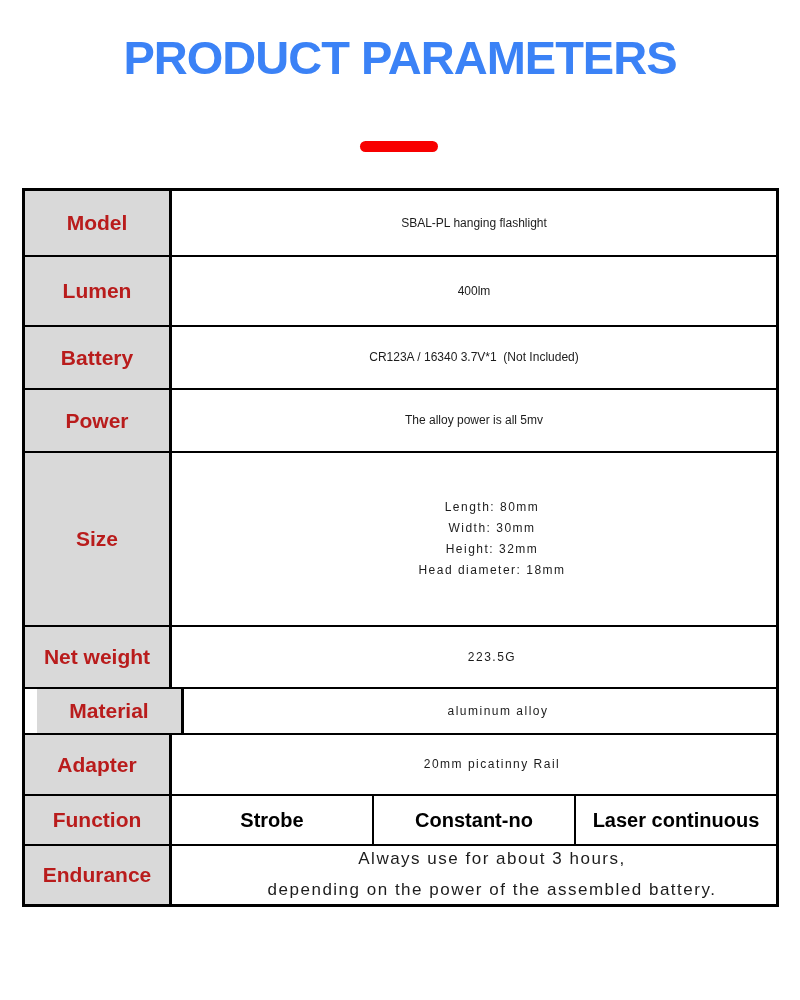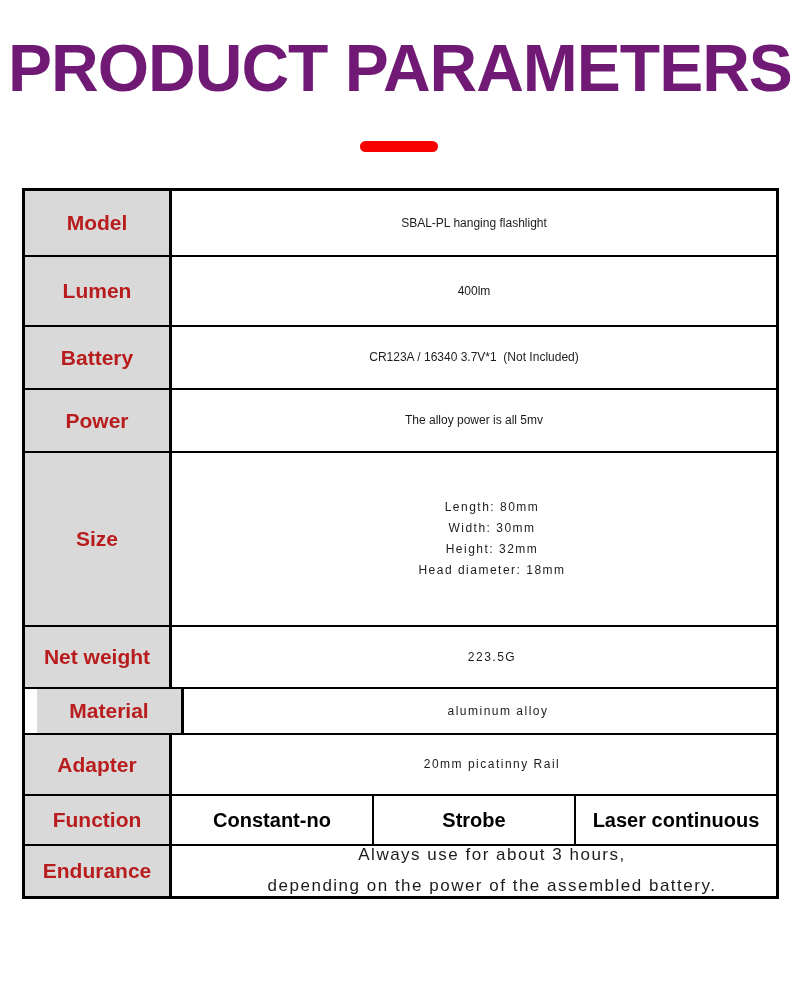--- a/index.html
+++ b/index.html
@@ -14,24 +14,24 @@
     height: 1000px;
     background: #ffffff;
     overflow: hidden;
   }
   .page-title {
     position: absolute;
     top: 30px;
     left: 0;
     width: 100%;
     text-align: center;
-    font-size: 66px;
+    font-size: 47px;
     font-weight: 900;
     letter-spacing: -1px;
-    color: #701a75;
+    color: #3b82f6;
     white-space: nowrap;
   }
   .accent-bar {
     position: absolute;
     top: 141px;
     left: 360px;
     width: 78px;
     height: 11px;
     border-radius: 6px;
     background: #f80000;
@@ -53,21 +53,21 @@
   .row:first-child { border-top: none; }
   .r0 { height: 64px; }
   .r1 { height: 70px; }
   .r2 { height: 63px; }
   .r3 { height: 63px; }
   .r4 { height: 174px; }
   .r5 { height: 62px; }
   .r6 { height: 46px; padding-left: 12px; }
   .r7 { height: 61px; }
   .r8 { height: 50px; }
-  .r9 { height: 52px; }
+  .r9 { height: 60px; }
   .label-cell {
     width: 147px;
     flex: 0 0 147px;
     box-sizing: border-box;
     background: #d9d9d9;
     border-right: 3px solid #000000;
     display: flex;
     align-items: center;
     justify-content: center;
     font-size: 21px;
@@ -153,22 +153,22 @@
       <div class="value-cell spaced">aluminum alloy</div>
     </div>
 
     <div class="row r7">
       <div class="label-cell">Adapter</div>
       <div class="value-cell spaced">20mm picatinny Rail</div>
     </div>
 
     <div class="row r8">
       <div class="label-cell">Function</div>
+      <div class="mode-cell">Strobe</div>
       <div class="mode-cell">Constant-no</div>
-      <div class="mode-cell">Strobe</div>
       <div class="mode-cell">Laser continuous</div>
     </div>
 
     <div class="row r9">
       <div class="label-cell">Endurance</div>
       <div class="value-cell spaced multiline" style="line-height:1.8; font-size:17px;">Always use for about 3 hours,
 depending on the power of the assembled battery.</div>
     </div>
 
   </div>

